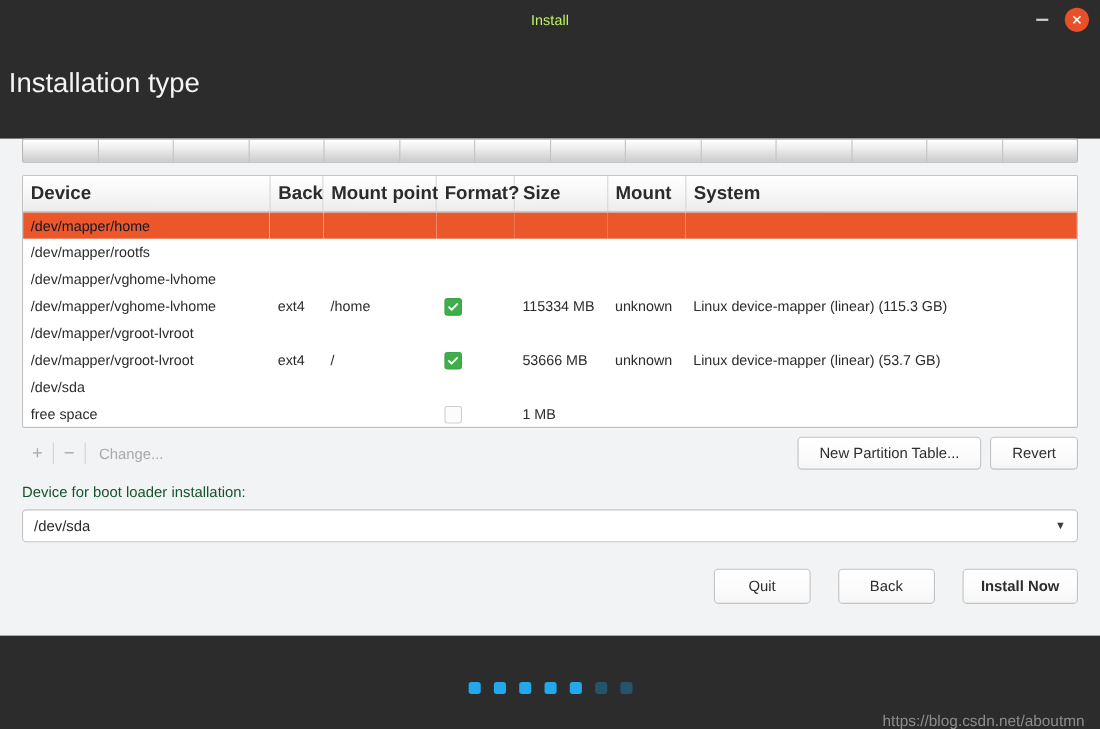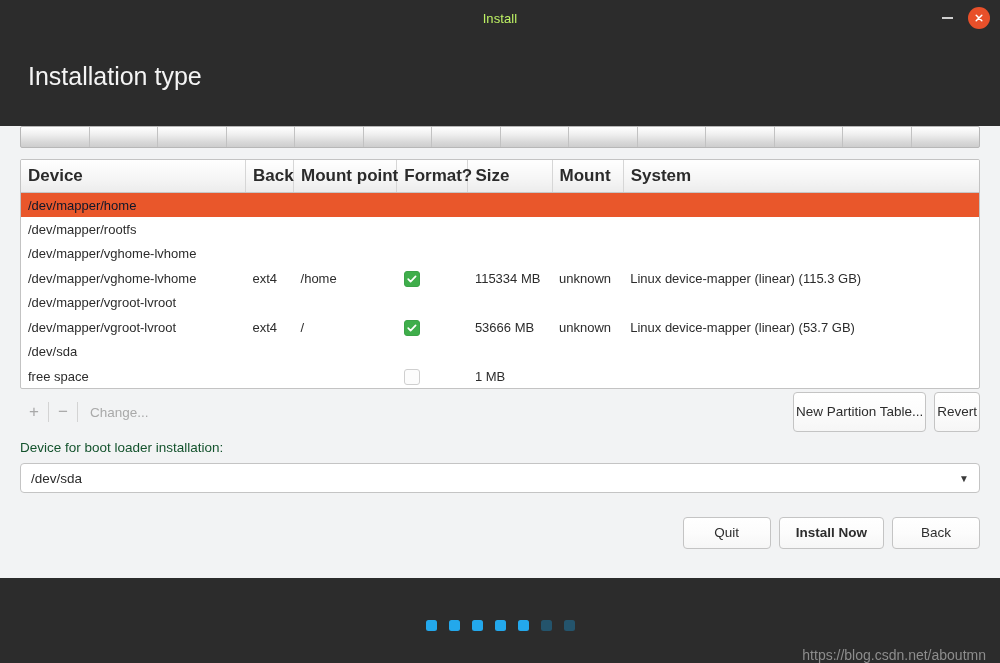--- a/index.html
+++ b/index.html
@@ -62,21 +62,21 @@
     cursor: pointer;
   }
   .btn-close svg { display: block; }
 
   
   .heading-area {
     height: 80px;
     background: #2c2c2c;
     display: flex;
     align-items: center;
-    padding-left: 28px;
+    padding-left: 8px;
   }
   .page-title {
     font-size: 25px;
     color: #f4f4f4;
     font-weight: 400;
   }
 
   
   .content {
     background: #f2f3f4;
@@ -194,22 +194,22 @@
     right: 0;
     display: flex;
     gap: 8px;
   }
   .gbtn {
     background: linear-gradient(to bottom, #ffffff 0%, #fcfcfc 50%, #f6f6f6 100%);
     border: 1px solid #c4c4c4;
     border-radius: 4px;
     font-size: 13.5px;
     color: #2d2d2d;
-    padding: 6px 2px;
-    height: 40px;
+    padding: 6px 19px;
+    height: 30px;
     cursor: pointer;
     font-family: "Liberation Sans", sans-serif;
     line-height: 16px;
   }
   .gbtn.bold { font-weight: bold; }
 
   
   .bl-label {
     margin-top: 13px;
     font-size: 13.5px;
@@ -236,21 +236,21 @@
     font-size: 10px;
     color: #3a3a3a;
   }
 
   
   .nav-btns {
     position: absolute;
     right: 20px;
     top: 391px;
     display: flex;
-    gap: 8px;
+    gap: 25px;
   }
   .nav-btns .gbtn {
     min-width: 88px;
     height: 32px;
     padding: 7px 16px;
   }
 
   
   .footer {
     position: relative;
@@ -446,22 +446,22 @@
     </div>
 
     <div class="bl-label">Device for boot loader installation:</div>
     <div class="combo">
       <span class="dev">/dev/sda</span>
       <span class="arrow">▼</span>
     </div>
 
     <div class="nav-btns">
       <button class="gbtn">Quit</button>
+      <button class="gbtn">Back</button>
       <button class="gbtn bold">Install Now</button>
-      <button class="gbtn">Back</button>
     </div>
   </div>
 
   <div class="footer">
     <div class="dots" id="dots">
         <div class="dot"></div>
         <div class="dot"></div>
         <div class="dot"></div>
         <div class="dot"></div>
         <div class="dot"></div>

